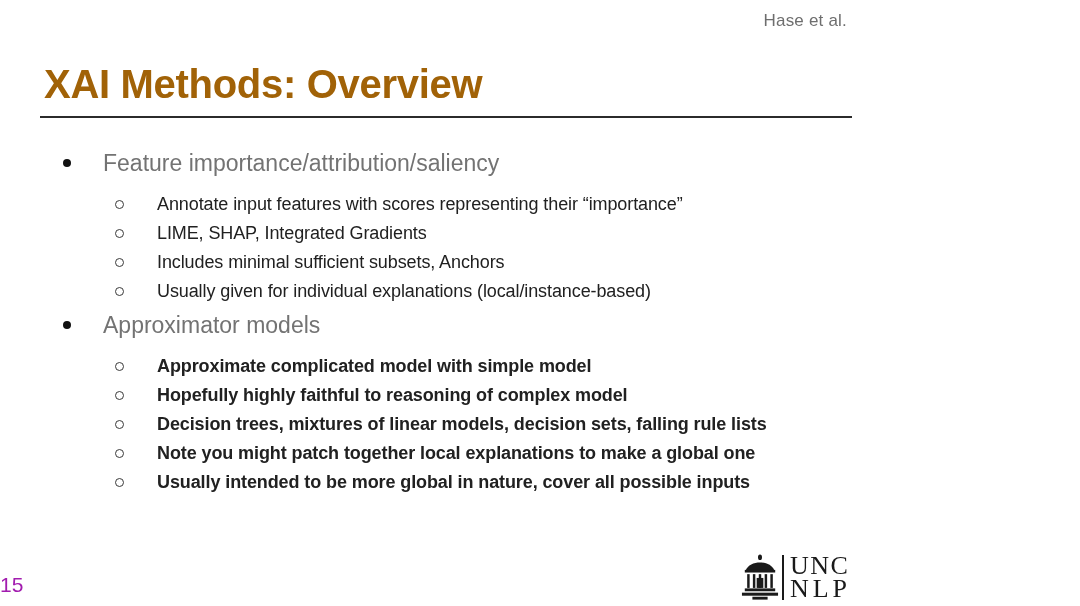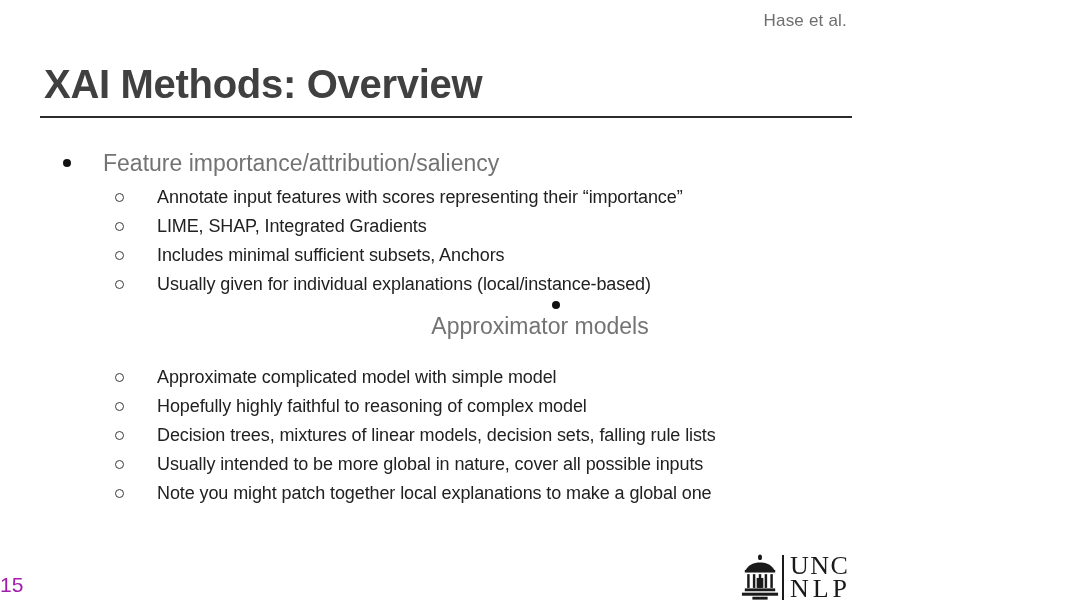--- a/index.html
+++ b/index.html
@@ -24,21 +24,21 @@
     color: #6e6e6e;
     letter-spacing: 0.2px;
   }
   .title {
     position: absolute;
     left: 44px;
     top: 62px;
     margin: 0;
     font-size: 40px;
     font-weight: 700;
-    color: #404040;
+    color: #a16207;
     letter-spacing: -0.3px;
     font-family: "Liberation Sans", sans-serif;
     text-align: right;
   }
   .title-rule {
     position: absolute;
     left: 40px;
     top: 116px;
     width: 998px;
     height: 2px;
@@ -59,23 +59,23 @@
   }
   .l1-row .dot {
     flex: none;
     width: 8px;
     height: 8px;
     border-radius: 50%;
     background: #111111;
     margin-left: 63px;
     margin-right: 32px;
   }
-  .l2-group { margin-top: 3px; }
-  .l2-group.second { margin-top: 20px; }
-  .sec2-heading { margin-top: 2px; flex-direction: column; }
+  .l2-group { margin-top: 10px; }
+  .l2-group.second { margin-top: 10px; font-weight: bold; }
+  .sec2-heading { margin-top: 2px; }
   .l2-row {
     display: flex;
     align-items: center;
     font-size: 18px;
     line-height: 29px;
     color: #212121;
     letter-spacing: -0.1px;
   }
   .l2-row .circle {
     flex: none;
@@ -169,25 +169,25 @@
       <div class="l2-row">
         <span class="circle"></span>
         <span>Hopefully highly faithful to reasoning of complex model</span>
       </div>
       <div class="l2-row">
         <span class="circle"></span>
         <span>Decision trees, mixtures of linear models, decision sets, falling rule lists</span>
       </div>
       <div class="l2-row">
         <span class="circle"></span>
+        <span>Note you might patch together local explanations to make a global one</span>
+      </div>
+      <div class="l2-row">
+        <span class="circle"></span>
         <span>Usually intended to be more global in nature, cover all possible inputs</span>
-      </div>
-      <div class="l2-row">
-        <span class="circle"></span>
-        <span>Note you might patch together local explanations to make a global one</span>
       </div>
     </div>
 
   </div>
 
   <div class="page-number">15</div>
 
   <div class="logo">
     <span>
       <svg width="38" height="46" viewBox="0 0 40 48" fill="#1a1a1a" xmlns="http://www.w3.org/2000/svg">

